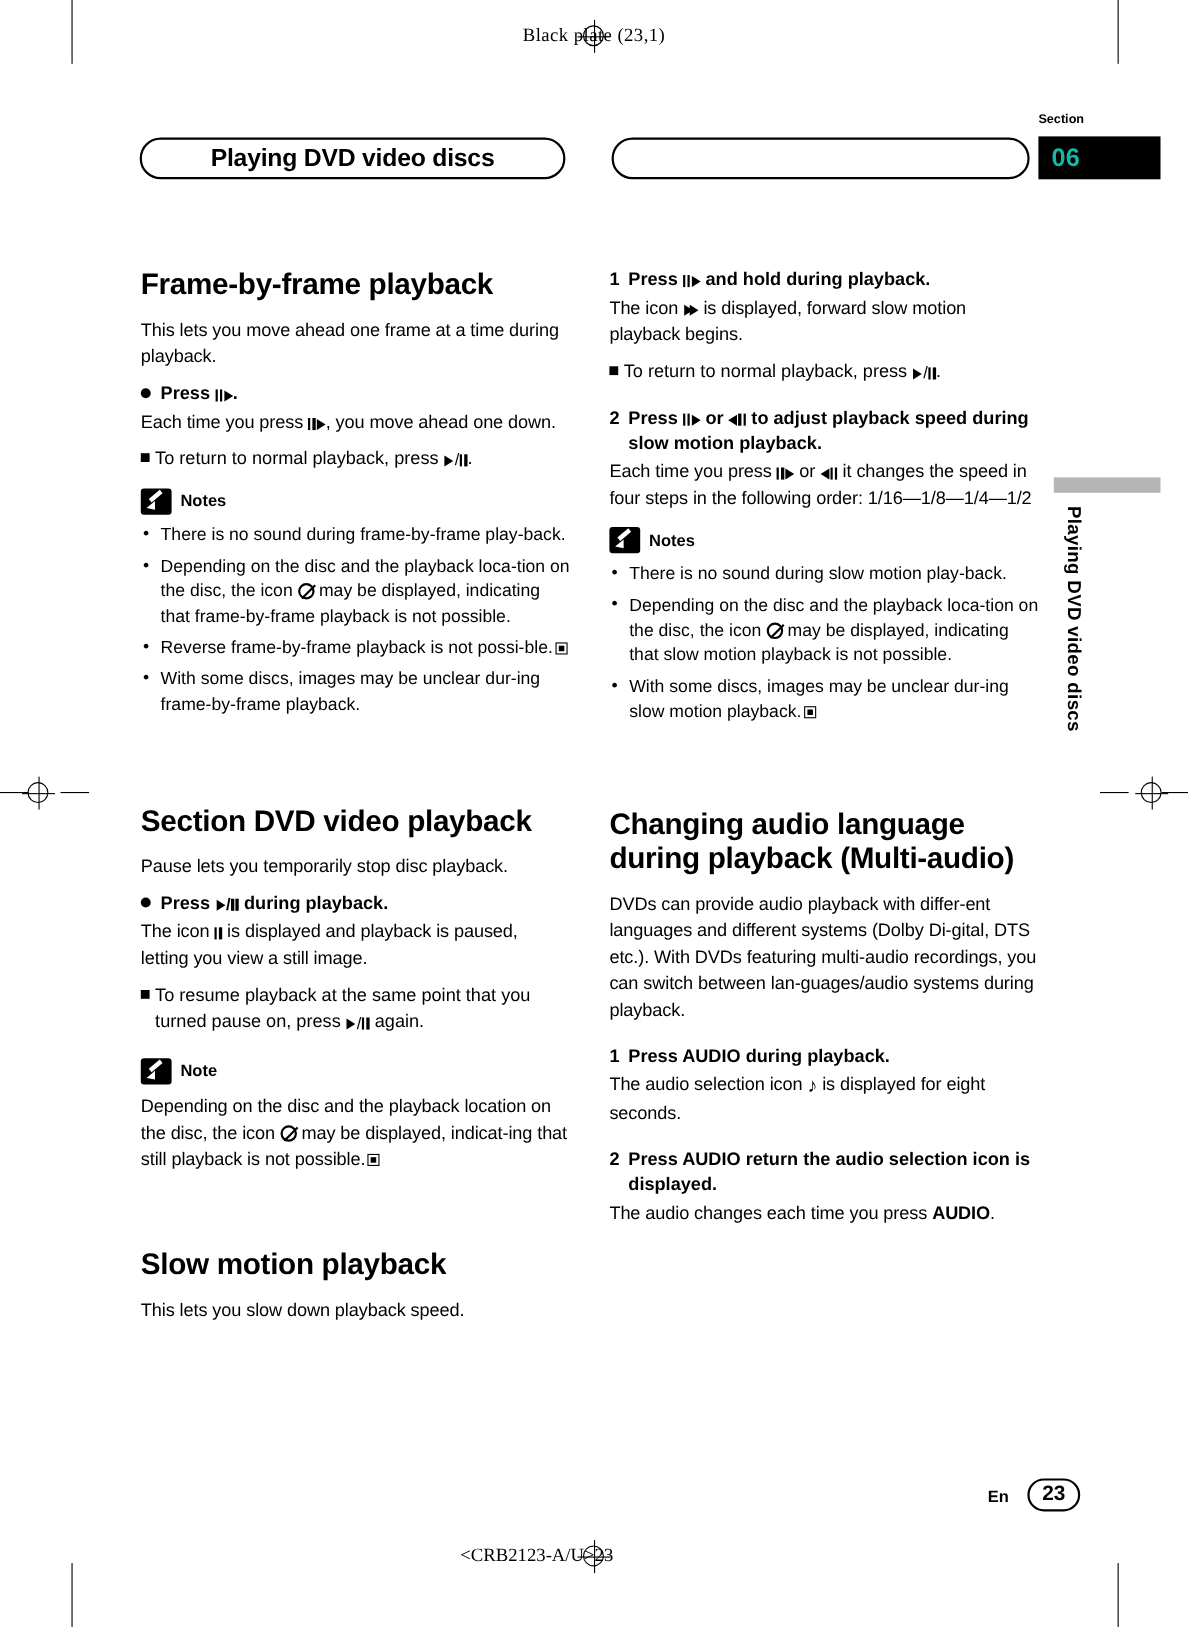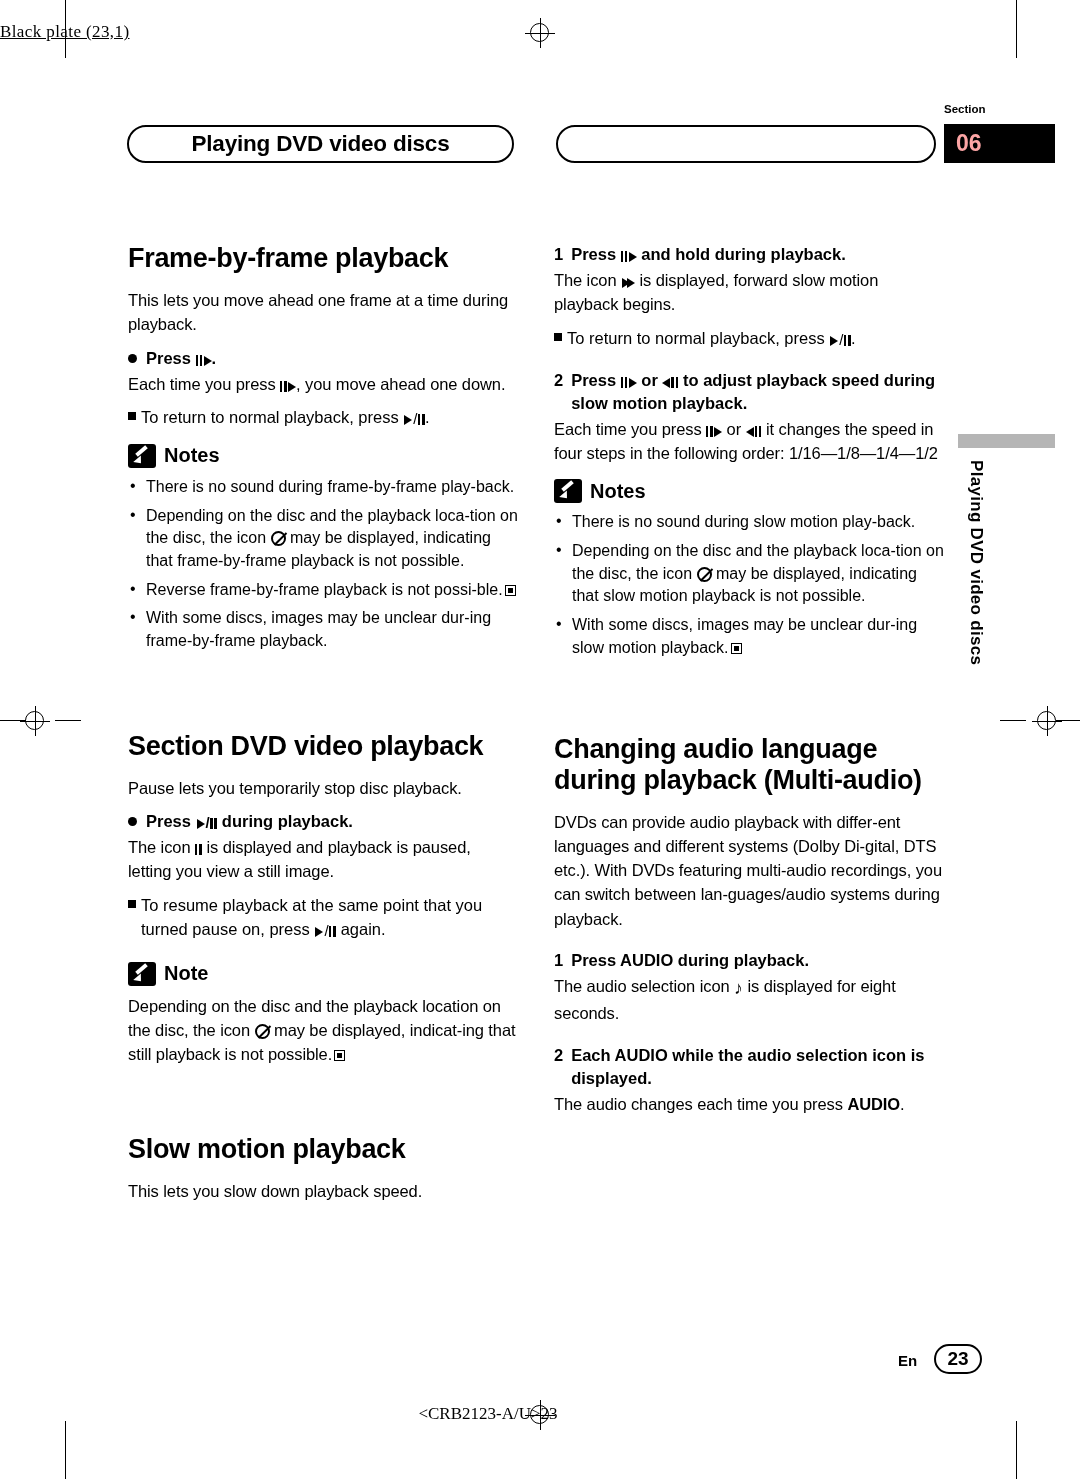--- a/index.html
+++ b/index.html
@@ -40,24 +40,24 @@
     width: 19px; height: 19px;
     left: 5px; top: 5px;
     box-sizing: border-box;
   }
 
   .blackplate {
     position: absolute;
     top: 22px;
     left: 0;
     width: 1080px;
+    text-align: center;
     font-family: "Liberation Serif", serif;
     font-size: 17px;
     letter-spacing: 0.4px;
-    text-decoration: underline;
   }
 
   .footer-code {
     position: absolute;
     top: 1404px;
     left: 0;
     width: 976px;
     text-align: center;
     font-family: "Liberation Serif", serif;
     font-size: 17px;
@@ -99,21 +99,21 @@
     font-size: 11.5px;
     font-weight: bold;
   }
   .section-number {
     position: absolute;
     left: 944px;
     top: 124px;
     width: 111px;
     height: 39px;
     background: #000;
-    color: #fca5a5;
+    color: #14b8a6;
     font-size: 23px;
     font-weight: bold;
     display: flex;
     align-items: center;
     padding-left: 12px;
     box-sizing: border-box;
   }
 
   
   .side-tab-bar {
@@ -224,21 +224,21 @@
     content: "";
     position: absolute;
     left: 6px; top: 14px;
     width: 0; height: 0;
     border-left: 5px solid transparent;
     border-right: 5px solid transparent;
     border-bottom: 6px solid #fff;
     transform: rotate(140deg);
   }
   .notes-title span.lbl {
-    font-size: 20px;
+    font-size: 15px;
     font-weight: bold;
   }
   ul.notes {
     list-style: none;
     margin: 0;
     padding: 0;
   }
   ul.notes li {
     font-size: 16px;
     line-height: 1.42;
@@ -528,21 +528,21 @@
   </div>
   <p class="body">
     <span>The audio selection icon</span>
     <span class="audio-note-icon">♪</span>
     <span>is displayed for eight seconds.</span>
   </p>
 
   <div class="step" style="margin-top:18px;">
     <span class="num">2</span>
     <span>
-      <span>Each AUDIO while the audio selection</span>
+      <span>Press AUDIO return the audio selection</span>
       <span>icon is displayed.</span>
     </span>
   </div>
   <p class="body">
     <span>The audio changes each time you press</span>
     <b>AUDIO</b><span>.</span>
   </p>
 </div>
 
 <div class="pg-en">En</div>

